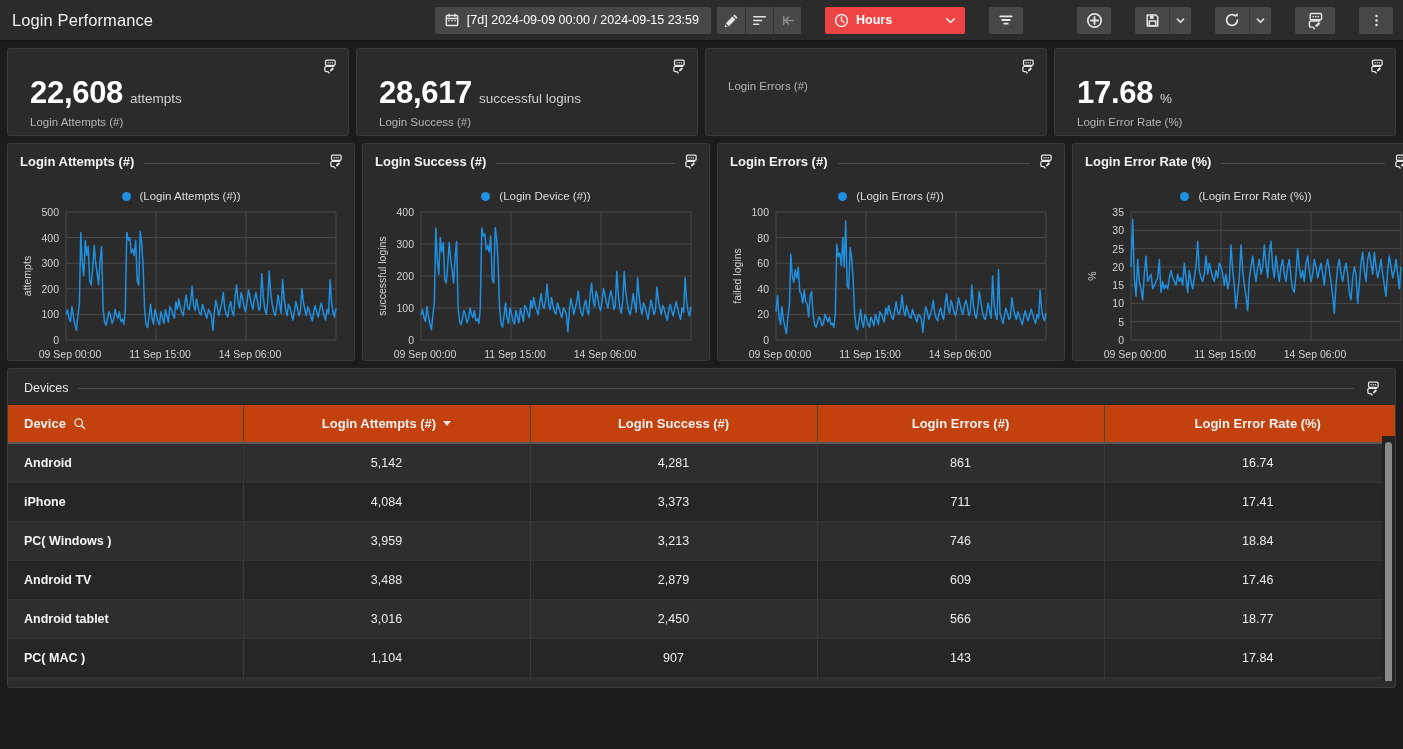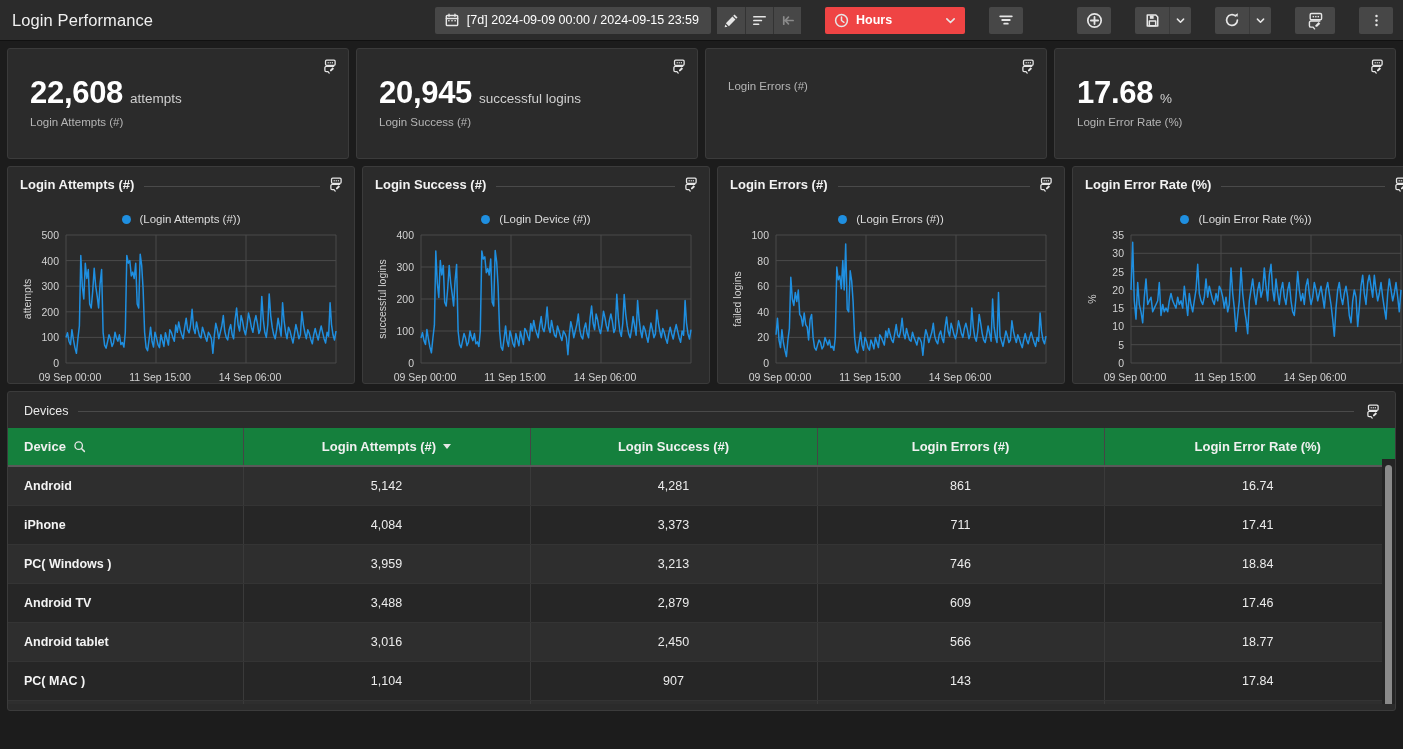--- a/index.html
+++ b/index.html
@@ -71,21 +71,21 @@
   
   .content { padding: 7px 7px 0 7px; }
 
   .row-kpi { display: flex; gap: 7px; }
   .card {
     background: #2b2b2b;
     border: 1px solid #3b3b3b;
     border-radius: 3px;
     position: relative;
   }
-  .kpi { flex: 1; height: 111px; padding: 26px 0 0 22px; }
+  .kpi { flex: 1; height: 88px; padding: 26px 0 0 22px; }
   .kpi-line { display: flex; align-items: baseline; gap: 7px; }
   .kpi-value { font-size: 31px; font-weight: bold; color: #fff; letter-spacing: -0.3px; }
   .kpi-unit { font-size: 13.5px; color: #cfcfcf; }
   .kpi-sub { font-size: 11.5px; color: #b5b5b5; margin-top: 5px; }
   .card-ai {
     position: absolute; top: 8px; right: 10px;
     width: 17px; height: 17px;
     display: flex; align-items: center; justify-content: center;
   }
 
@@ -106,21 +106,21 @@
   .tbl-title { font-size: 12.5px; color: #e9e9e9; white-space: nowrap; }
   .tbl-rule { flex: 1; height: 1px; background: #4a4a4a; position: relative; top: 1px; }
   .tbl-ai { width: 17px; height: 17px; display: flex; align-items: center; justify-content: center; }
 
   table { width: 100%; border-collapse: collapse; table-layout: fixed; margin-top: 9px; }
   thead th {
     font-size: 13px; font-weight: bold; color: #f0f0f0;
     padding: 11px 14px; text-align: center;
     border-right: 1px solid #454545;
     border-bottom: 2px solid #595959;
-    background: #15803d;
+    background: #c2410c;
   }
   thead th:last-child { border-right: none; }
   thead th.col-device { text-align: left; padding-left: 16px; }
   .th-inner { display: inline-flex; align-items: center; gap: 7px; }
   tbody td {
     font-size: 12.5px; color: #ececec;
     padding: 12px 14px; text-align: center;
     border-right: 1px solid #3a3a3a;
     border-bottom: 1px solid #343434;
     white-space: nowrap;
@@ -307,21 +307,21 @@
         <svg width="16" height="16" viewBox="0 0 20 20">
             <rect class="st" style="stroke-width:1.6" x="4.4" y="2.6" width="12" height="6.6" rx="1.4"></rect>
             <rect class="sf" x="7" y="5.2" width="1.5" height="1.5"></rect>
             <rect class="sf" x="9.6" y="5.2" width="1.5" height="1.5"></rect>
             <rect class="sf" x="12.2" y="5.2" width="1.5" height="1.5"></rect>
             <path class="st" style="stroke-width:1.6" d="M14.6 10.6H5.2a1.6 1.6 0 0 0-1.6 1.6v3.2a1.6 1.6 0 0 0 1.6 1.6h2.3l1.5 1.8"></path>
             <path class="sf" d="M13.3 11.6l1.7 1.7-3.3 3.3h-1.7v-1.7z"></path>
           </svg>
       </div>
       <div class="kpi-line">
-        <span class="kpi-value">20,945</span>
+        <span class="kpi-value">28,617</span>
         <span class="kpi-unit">successful logins</span>
       </div>
       <div class="kpi-sub">Login Success (#)</div>
     </div>
 
     <div class="card kpi">
       <div class="card-ai">
         <svg width="16" height="16" viewBox="0 0 20 20">
             <rect class="st" style="stroke-width:1.6" x="4.4" y="2.6" width="12" height="6.6" rx="1.4"></rect>
             <rect class="sf" x="7" y="5.2" width="1.5" height="1.5"></rect>

